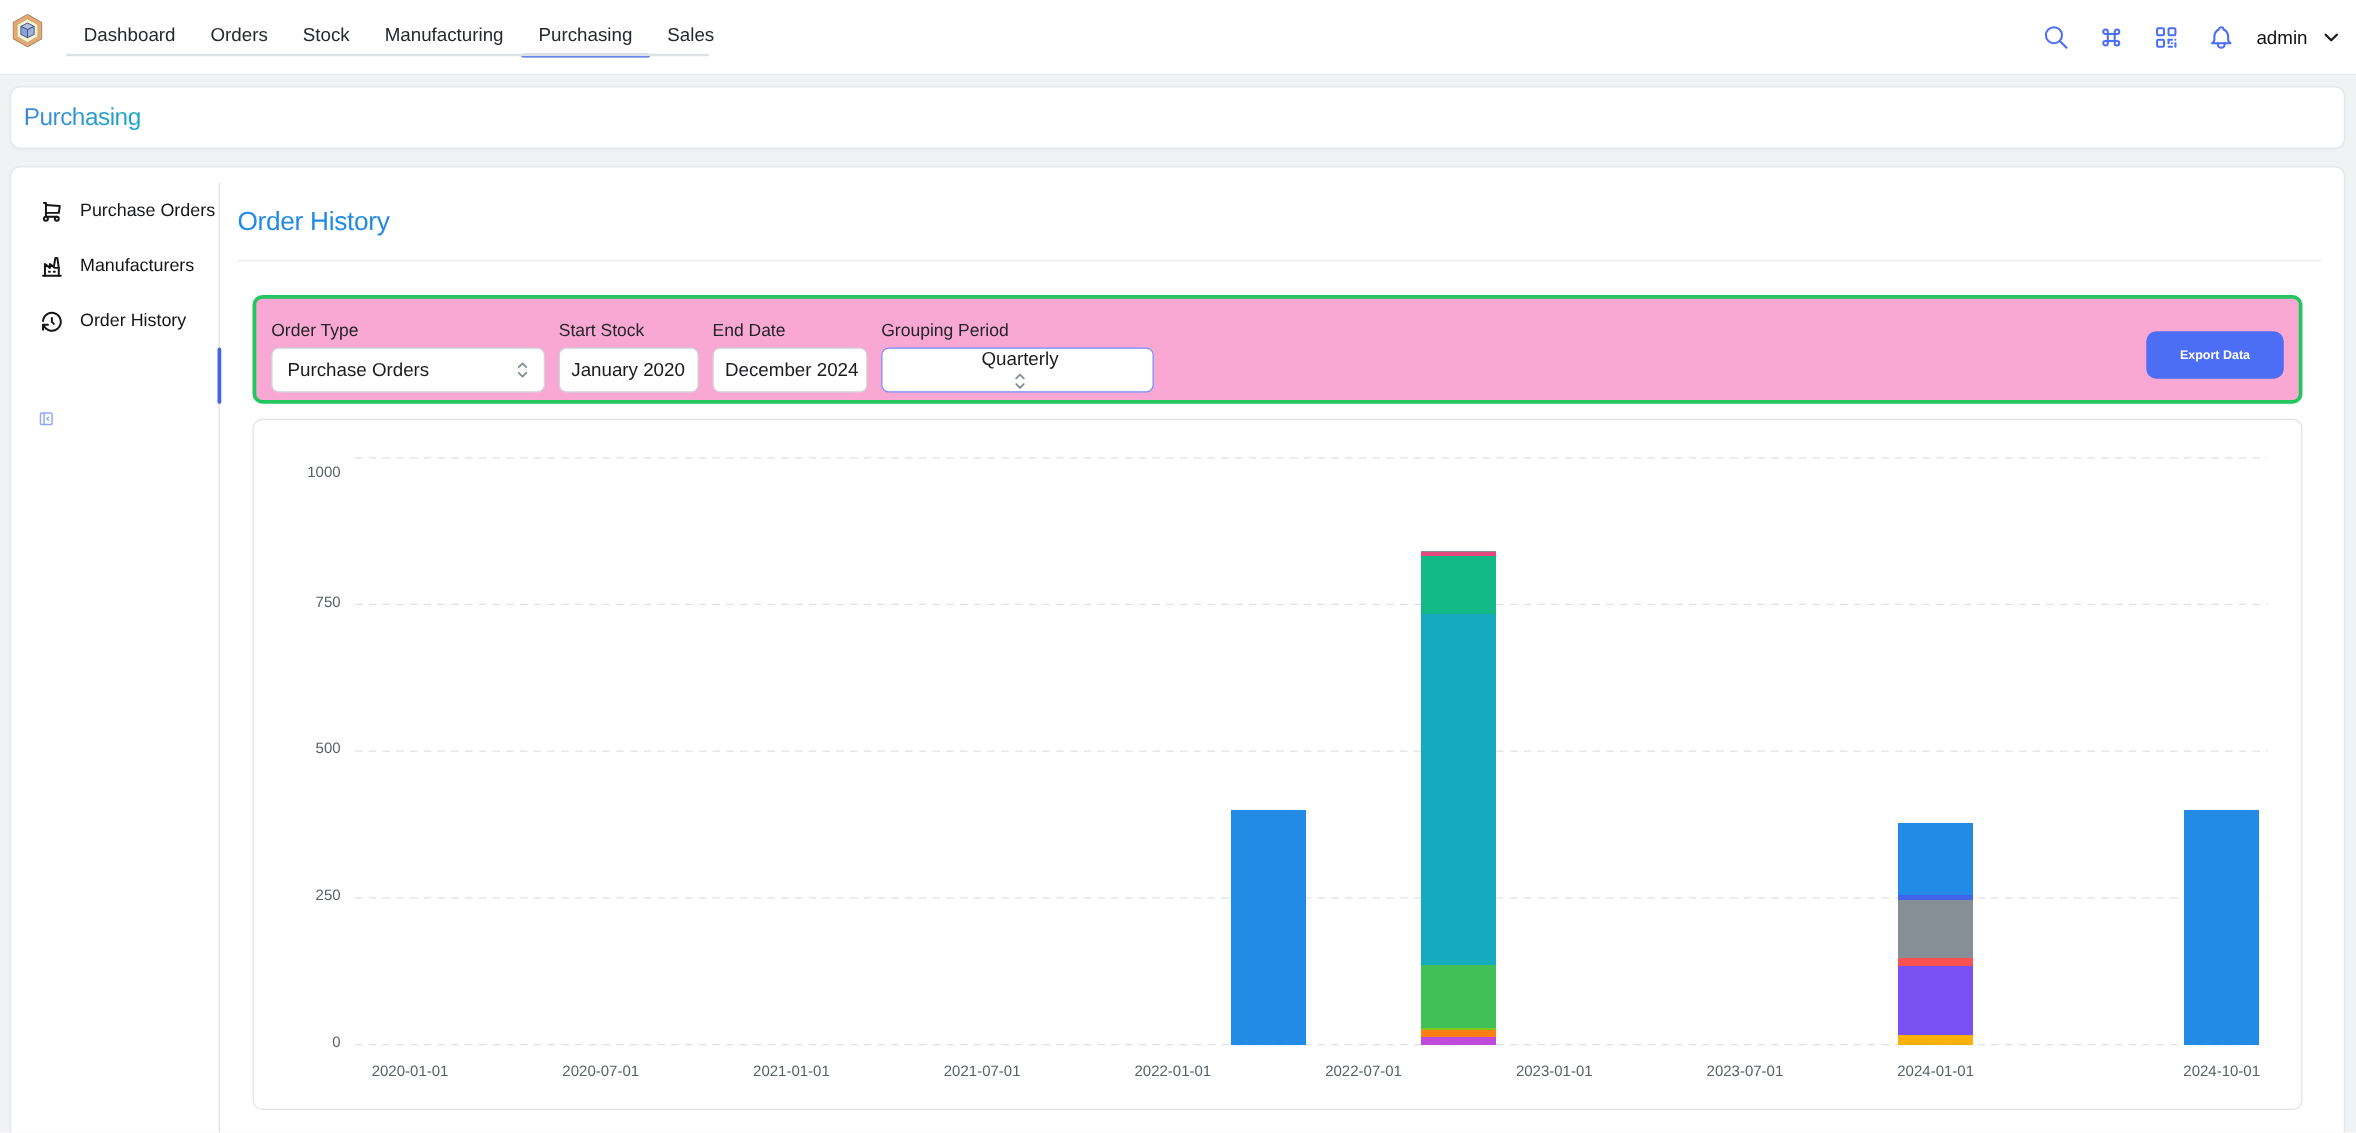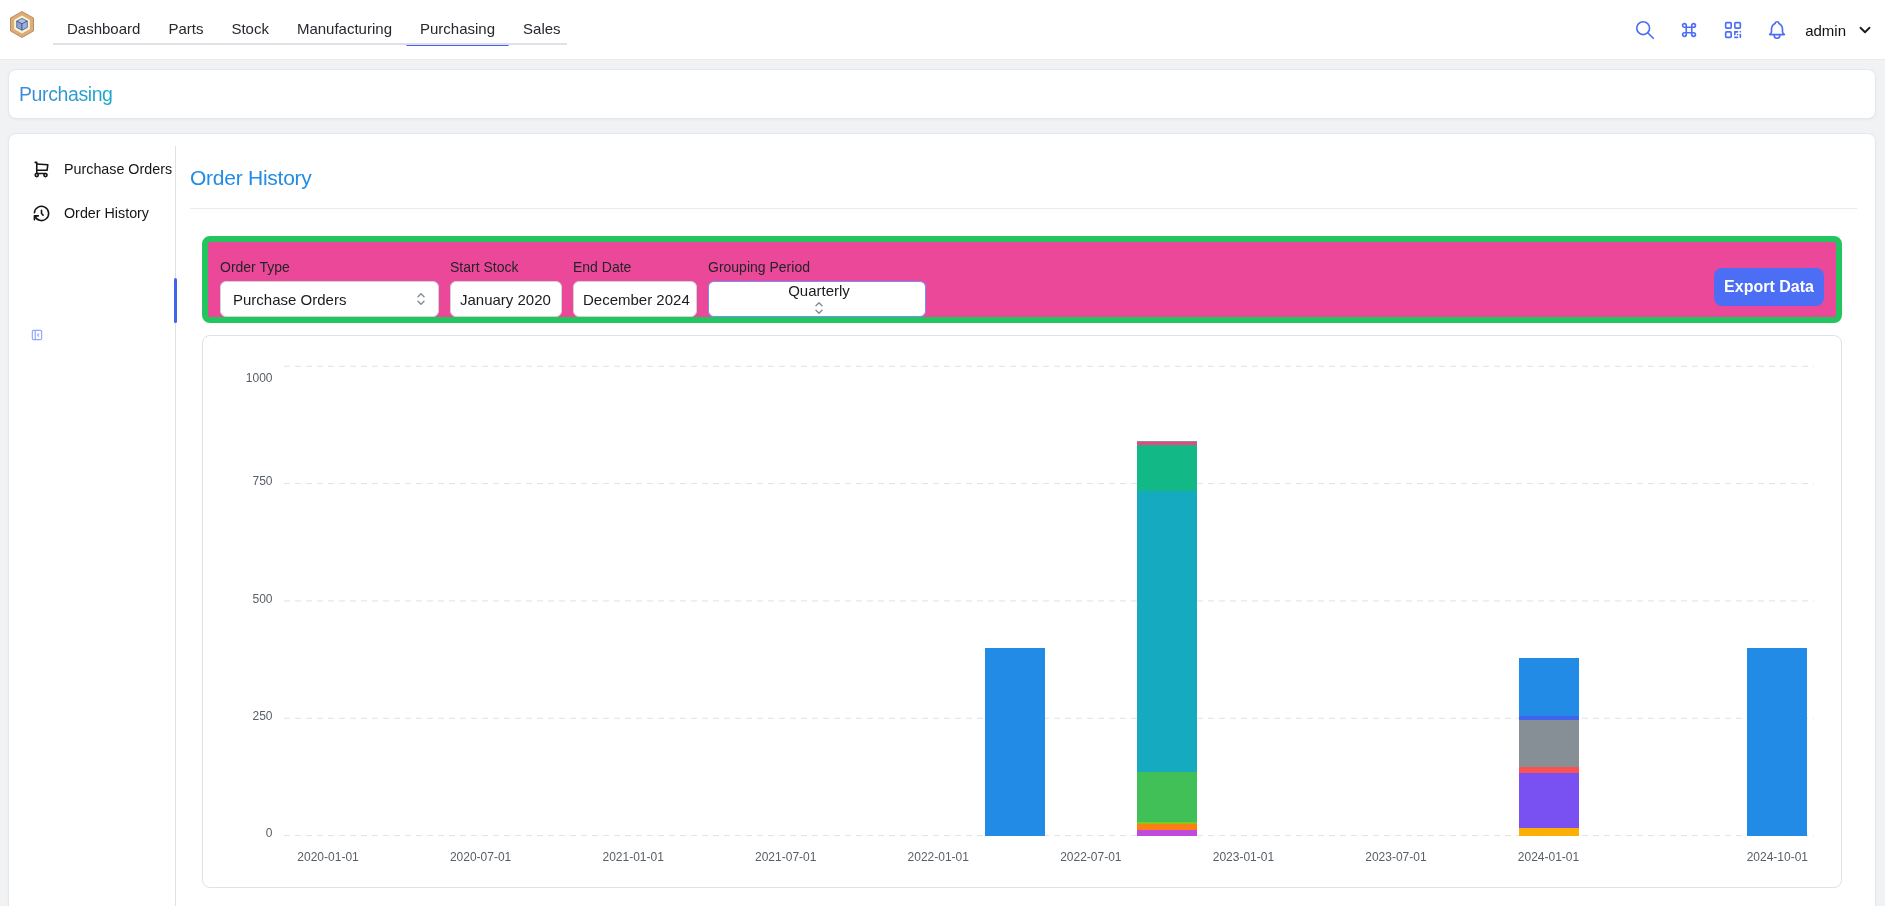--- a/index.html
+++ b/index.html
@@ -89,21 +89,21 @@
   
   #page-title {
     left:190px; top:166px;
     font-size:21px; font-weight:400; color:#228be6; letter-spacing:-0.25px;
   }
   #title-divider { left:190px; top:208px; width:1667px; height:1px; background:#e9ecef; }
 
   
   #filter-card {
     left:202px; top:236px; width:1640px; height:87px;
-    background:#ec4899; border:6px solid #22c55e; border-radius:8px;
+    background:#f9a8d4; border:3px solid #22c55e; border-radius:8px;
   }
   #filter-row { position:absolute; left:12px; top:16px; display:flex; gap:11px; }
   .field .flabel { font-size:14px; font-weight:500; color:#212529; margin-bottom:5px; line-height:18px; }
   .control {
     height:36px; border:1px solid #ced4da; border-radius:6px; background:#fff;
     display:flex; align-items:center; padding:0 12px;
     font-size:15px; color:#1a1b1e; cursor:pointer;
     white-space:nowrap;
   }
   .control.select { justify-content:space-between; padding-right:8px; }
@@ -111,21 +111,21 @@
   .updown { width:18px; height:18px; color:#868e96; flex:none; }
   .updown svg { display:block; width:100%; height:100%; }
   #f-ordertype .control { width:219px; }
   #f-start .control { width:112px; padding:0 9px; }
   #f-end .control { width:124px; padding:0 9px; }
   #f-grouping .control { width:218px;flex-direction:column; }
   #export-btn {
     position:absolute; right:12px; top:26px;
     width:110px; height:38px;
     background:#4c6ef5; color:#fff; border:none; border-radius:8px;
-    font-size:16px; font-weight:600; font-family:inherit;
+    font-size:10px; font-weight:600; font-family:inherit;
     display:flex; align-items:center; justify-content:center;
     cursor:pointer;
   }
 
   
   #chart-card {
     left:202px; top:335px; width:1640px; height:553px;
     background:#fff; border:1px solid #dee2e6; border-radius:8px;
     overflow:hidden;
   }
@@ -143,21 +143,21 @@
       <polygon points="6.7,10.1 12,12.8 12,19.2 6.7,16.5" fill="#8ba3dc" stroke="#3a4a73" stroke-width="0.7" stroke-linejoin="round"></polygon>
       <polygon points="17.3,10.1 12,12.8 12,19.2 17.3,16.5" fill="#9cb0e1" stroke="#3a4a73" stroke-width="0.7" stroke-linejoin="round"></polygon>
     </svg>
   </div>
 
   <div id="nav-tabs" class="abs">
     <div class="nav-tab">
         <span>Dashboard</span>
       </div>
     <div class="nav-tab">
-        <span>Parts</span>
+        <span>Orders</span>
       </div>
     <div class="nav-tab">
         <span>Stock</span>
       </div>
     <div class="nav-tab">
         <span>Manufacturing</span>
       </div>
     <div class="nav-tab active">
         <span>Purchasing</span>
       </div>
@@ -219,20 +219,32 @@
   <div class="side-item">
     <span class="icon">
       <svg viewBox="0 0 24 24" fill="none" stroke="currentColor" stroke-width="2" stroke-linecap="round" stroke-linejoin="round">
         <circle cx="6" cy="19" r="2"></circle>
           <circle cx="17" cy="19" r="2"></circle>
         <path d="M17 17h-11v-14h-2"></path>
           <path d="M6 5l14 1l-1 7h-13"></path>
       </svg>
     </span>
     <span class="lbl">Purchase Orders</span>
+  </div>
+  <div class="side-item">
+    <span class="icon">
+      <svg viewBox="0 0 24 24" fill="none" stroke="currentColor" stroke-width="2" stroke-linecap="round" stroke-linejoin="round">
+        <path d="M3 21h18"></path>
+        <path d="M5 21v-12l5 4v-4l5 4h4"></path>
+        <path d="M19 21v-8l-1.436 -9.574a.5 .5 0 0 0 -.495 -.426h-1.145a.5 .5 0 0 0 -.494 .418l-1.43 8.582"></path>
+        <path d="M9 17h1"></path>
+          <path d="M14 17h1"></path>
+      </svg>
+    </span>
+    <span class="lbl">Manufacturers</span>
   </div>
   <div class="side-item">
     <span class="icon">
       <svg viewBox="0 0 24 24" fill="none" stroke="currentColor" stroke-width="2" stroke-linecap="round" stroke-linejoin="round">
         <path d="M12 8l0 4l2 2"></path>
         <path d="M3.05 11a9 9 0 1 1 .5 4m-.5 5v-5h5"></path>
       </svg>
     </span>
     <span class="lbl">Order History</span>
   </div>

